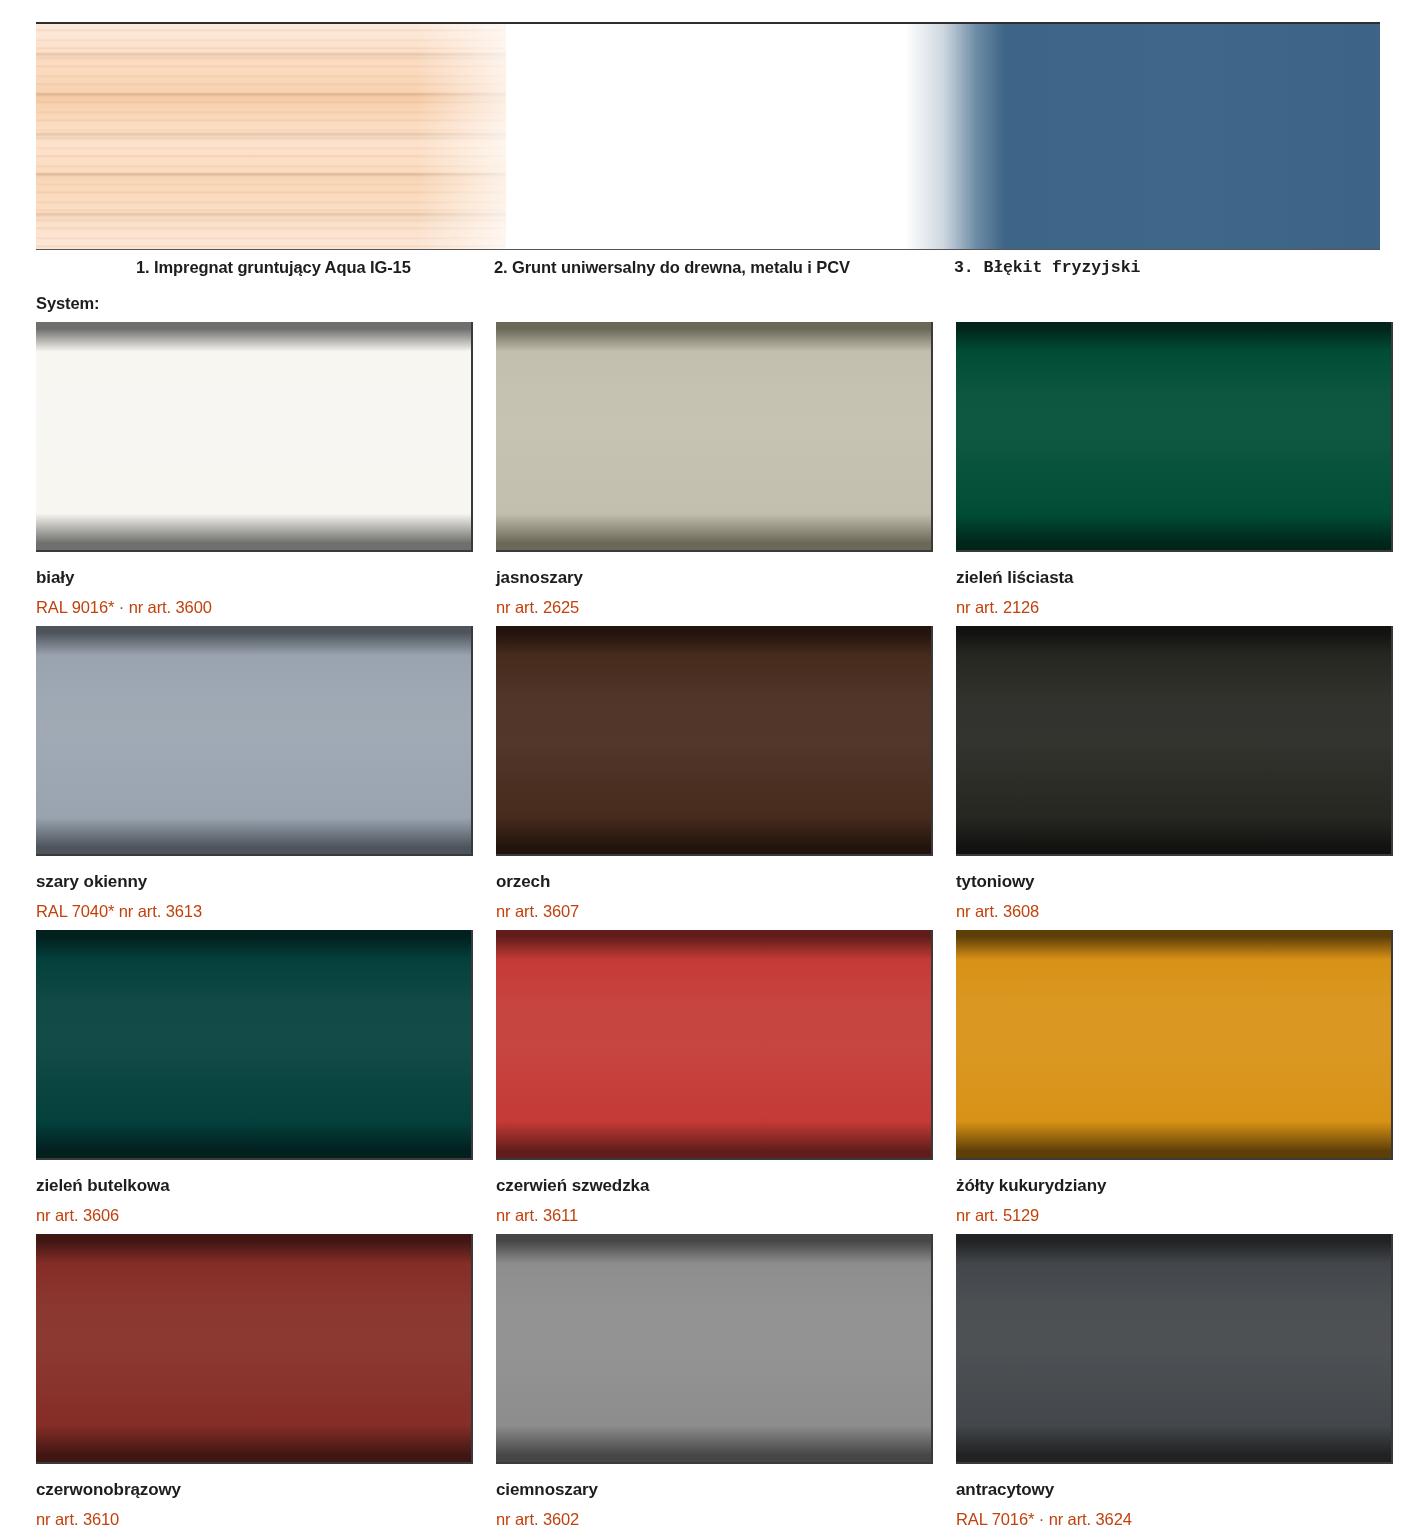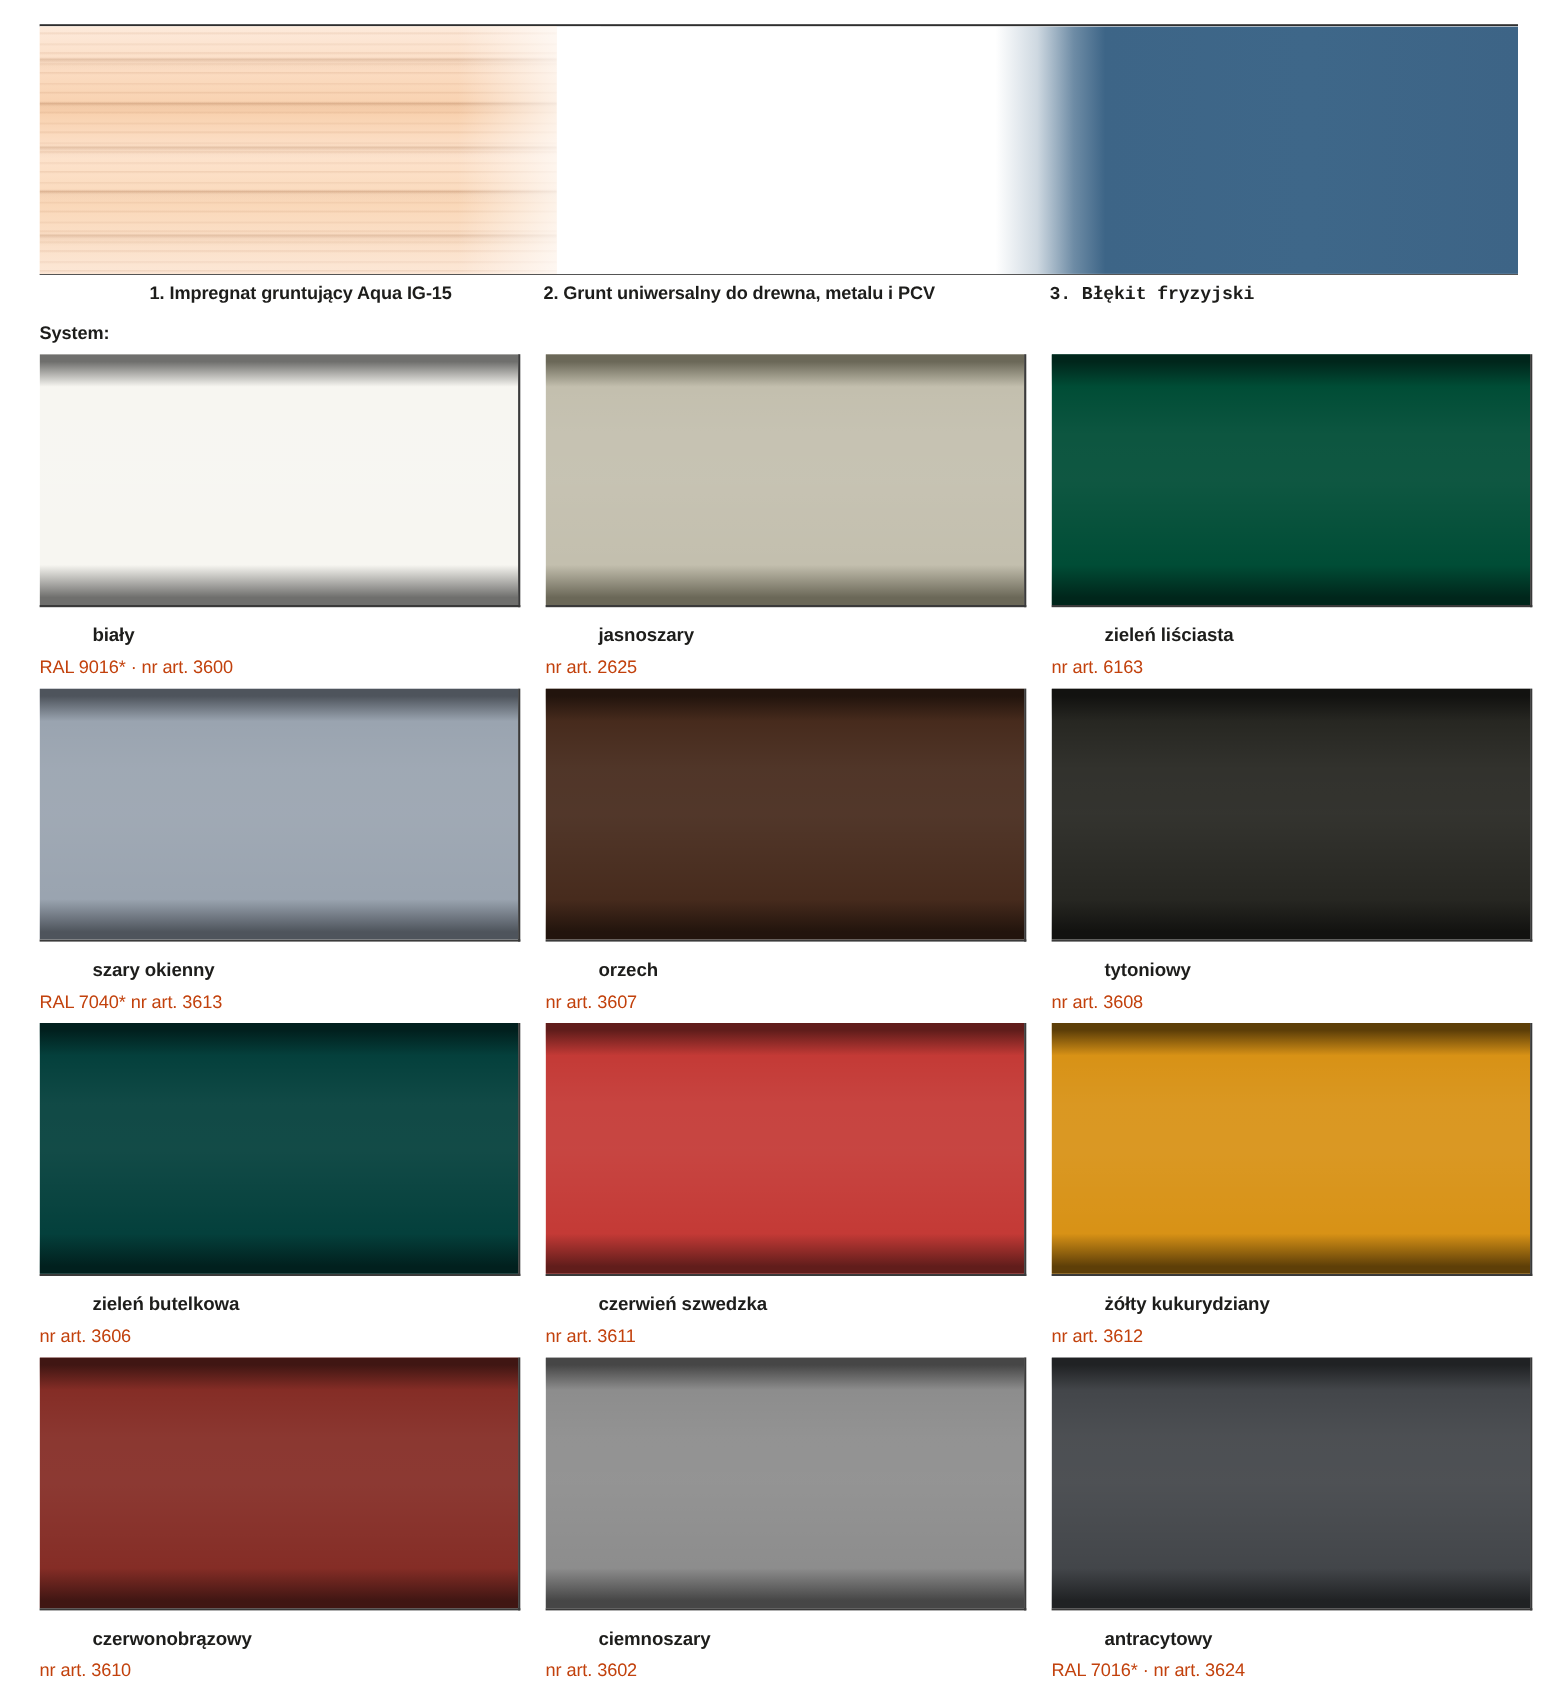--- a/index.html
+++ b/index.html
@@ -139,21 +139,20 @@
     position: absolute;
     inset: 0;
   }
 
   .caption { padding-top: 17px; }
   .cname {
     font-size: 17px;
     font-weight: bold;
     letter-spacing: -0.1px;
     line-height: 1.1;
-    margin-left: 48px;
   }
   .ccode {
     font-size: 16.5px;
     color: #c2410c;
     letter-spacing: -0.1px;
     line-height: 1.1;
     padding-top: 10px;
   }
 </style>
 </head>
@@ -195,21 +194,21 @@
         <div class="ccode">nr art. 2625</div>
       </div>
     </div>
     <div class="cell">
       <div class="swatch">
         <div class="body" style="background-color: rgb(0, 77, 54);"></div>
         <div class="shade" style="background: linear-gradient(rgb(0, 38, 27) 0%, rgb(0, 38, 27) 3%, rgba(0, 0, 0, 0) 13%, rgba(255, 255, 255, 0.05) 32%, rgba(255, 255, 255, 0.06) 50%, rgba(0, 0, 0, 0) 84%, rgb(0, 38, 27) 97%, rgb(0, 38, 27) 100%);"></div>
       </div>
       <div class="caption">
         <div class="cname">zieleń liściasta</div>
-        <div class="ccode">nr art. 6163</div>
+        <div class="ccode">nr art. 2126</div>
       </div>
     </div>
     <div class="cell">
       <div class="swatch">
         <div class="body" style="background-color: rgb(154, 164, 176);"></div>
         <div class="shade" style="background: linear-gradient(rgb(78, 84, 92) 0%, rgb(78, 84, 92) 3%, rgba(0, 0, 0, 0) 13%, rgba(255, 255, 255, 0.05) 32%, rgba(255, 255, 255, 0.06) 50%, rgba(0, 0, 0, 0) 84%, rgb(78, 84, 92) 97%, rgb(78, 84, 92) 100%);"></div>
       </div>
       <div class="caption">
         <div class="cname">szary okienny</div>
         <div class="ccode">RAL 7040* nr art. 3613</div>
@@ -255,21 +254,21 @@
         <div class="ccode">nr art. 3611</div>
       </div>
     </div>
     <div class="cell">
       <div class="swatch">
         <div class="body" style="background-color: rgb(216, 146, 22);"></div>
         <div class="shade" style="background: linear-gradient(rgb(94, 63, 8) 0%, rgb(94, 63, 8) 3%, rgba(0, 0, 0, 0) 13%, rgba(255, 255, 255, 0.05) 32%, rgba(255, 255, 255, 0.06) 50%, rgba(0, 0, 0, 0) 84%, rgb(94, 63, 8) 97%, rgb(94, 63, 8) 100%);"></div>
       </div>
       <div class="caption">
         <div class="cname">żółty kukurydziany</div>
-        <div class="ccode">nr art. 3612</div>
+        <div class="ccode">nr art. 5129</div>
       </div>
     </div>
     <div class="cell">
       <div class="swatch">
         <div class="body" style="background-color: rgb(133, 45, 38);"></div>
         <div class="shade" style="background: linear-gradient(rgb(64, 22, 19) 0%, rgb(64, 22, 19) 3%, rgba(0, 0, 0, 0) 13%, rgba(255, 255, 255, 0.05) 32%, rgba(255, 255, 255, 0.06) 50%, rgba(0, 0, 0, 0) 84%, rgb(64, 22, 19) 97%, rgb(64, 22, 19) 100%);"></div>
       </div>
       <div class="caption">
         <div class="cname">czerwonobrązowy</div>
         <div class="ccode">nr art. 3610</div>

